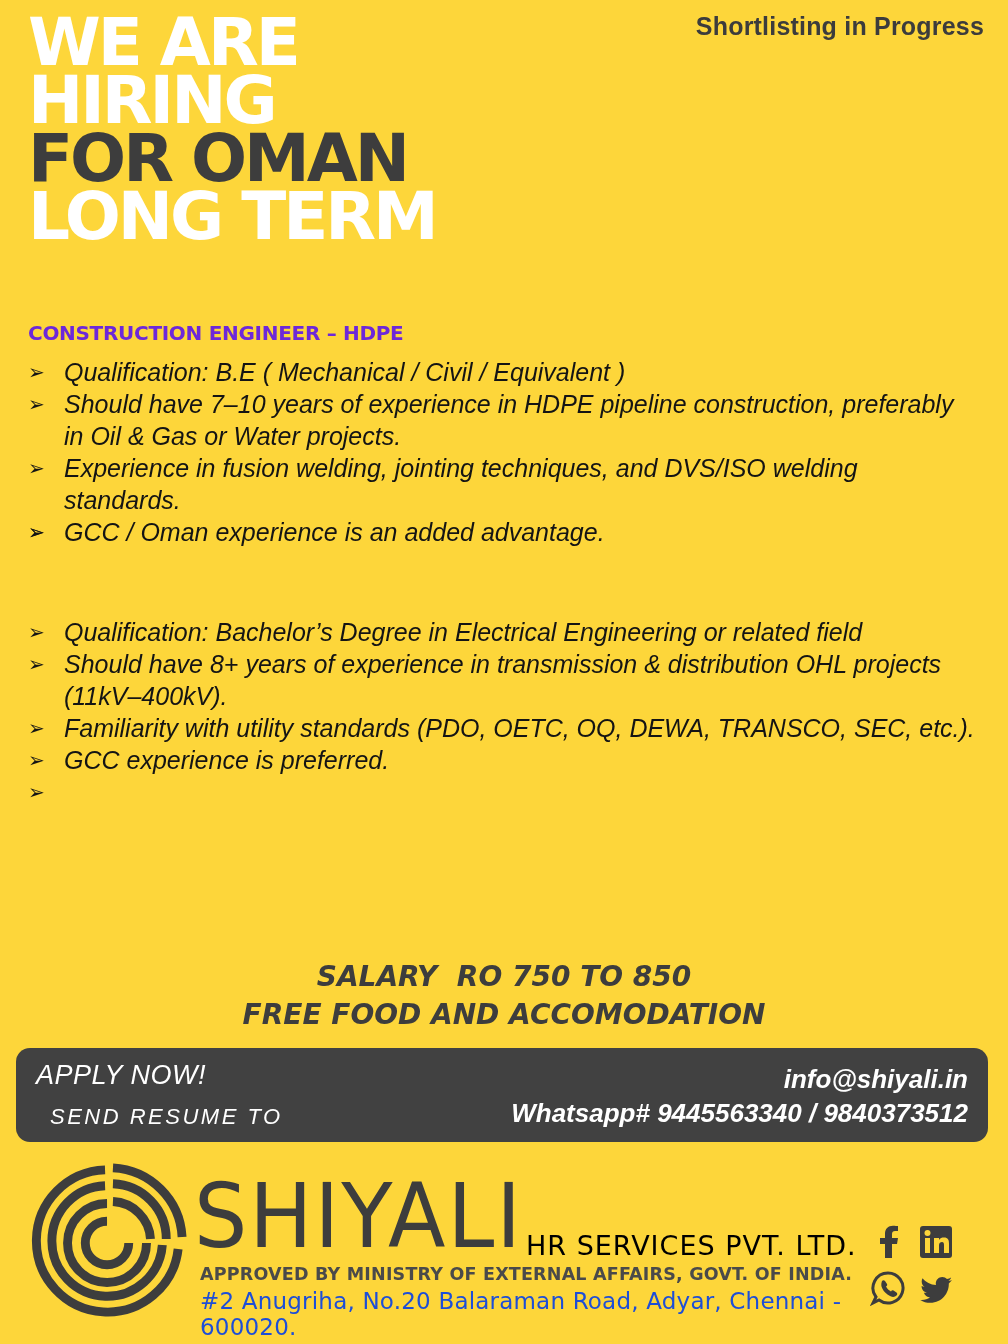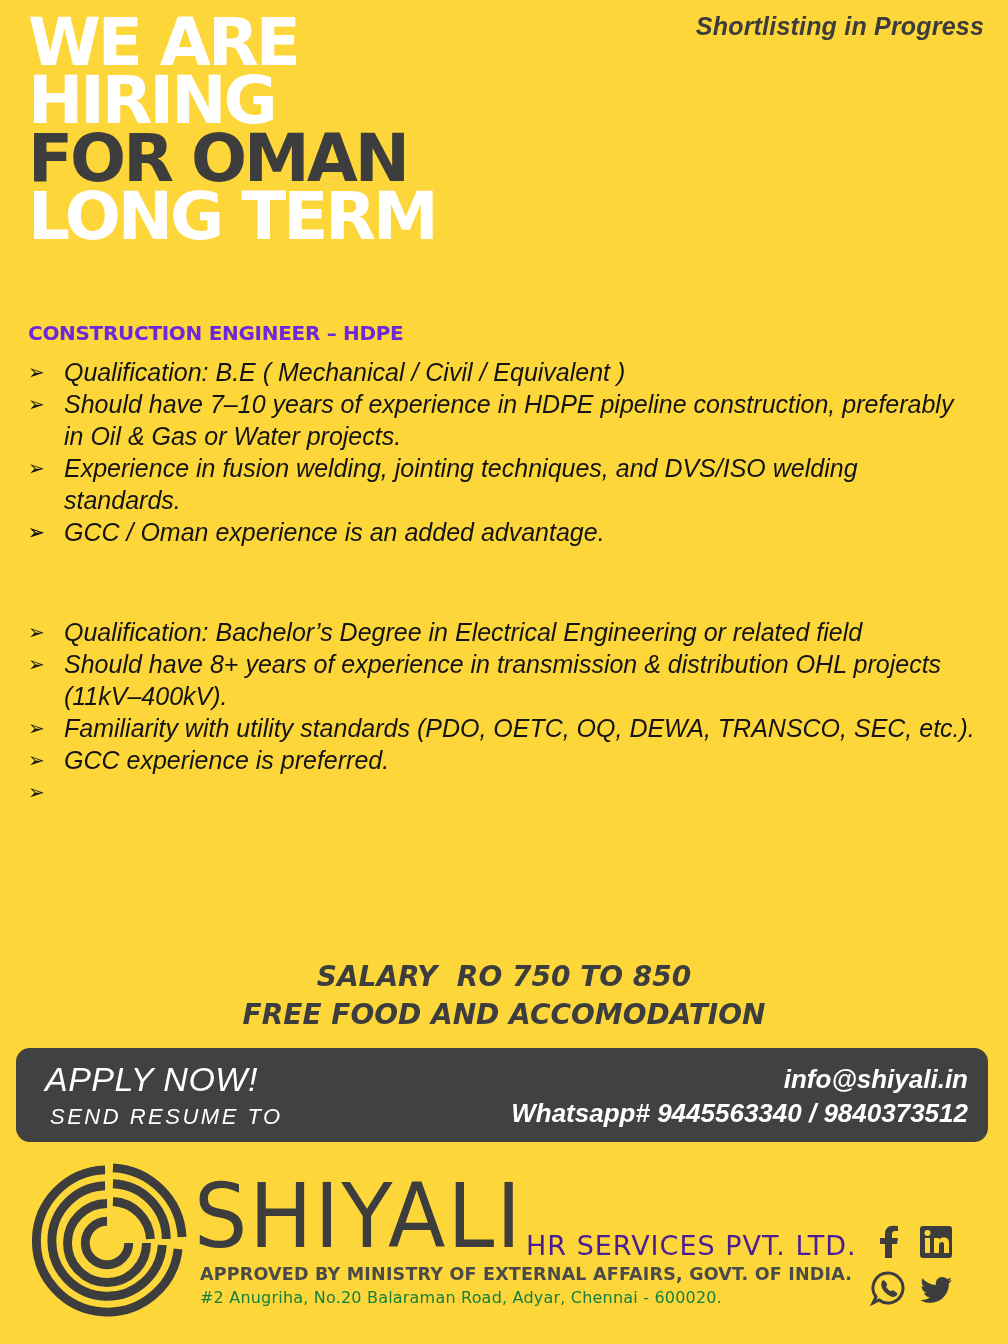--- a/index.html
+++ b/index.html
@@ -7,21 +7,21 @@
     width: 1008px; height: 1344px; overflow: hidden;
     background: #fdd835;
     font-family: "Liberation Sans", sans-serif;
     color: #1f1f1f;
     position: relative;
   }
   .poster { position: absolute; inset: 0; background: #fdd63a; }
 
   .status {
     position: absolute; right: 24px; top: 12px;
-    font-size: 25px; font-weight: 700; font-style: italic;
+    font-size: 25px; font-weight: 700; 
     color: #3c3c3c; letter-spacing: 0.2px;
   }
 
   .headline {
     position: absolute; left: 28px; top: 14px;
     font-family: "DejaVu Sans", sans-serif;
     font-weight: 900; font-size: 66px; line-height: 58px;
     letter-spacing: -3px;
   }
   .headline div { white-space: nowrap; transform: scaleX(1.0); transform-origin: left; }
@@ -56,22 +56,22 @@
     font-size: 28px; line-height: 38px;
   }
 
   .apply-bar {
     position: absolute; left: 16px; top: 1048px;
     width: 972px; height: 94px;
     background: #414141; border-radius: 14px;
     color: #fff;
   }
   .apply-now {
-    position: absolute; left: 29px; top: 12px;
-    font-size: 34px; font-style: italic; font-weight: 400; letter-spacing: 0.5px;
+    position: absolute; left: 20px; top: 12px;
+    font-size: 27px; font-style: italic; font-weight: 400; letter-spacing: 0.5px;
   }
   .send-resume {
     position: absolute; left: 34px; top: 56px;
     font-size: 22px; font-style: italic; letter-spacing: 2.5px;
   }
   .contact-email {
     position: absolute; right: 20px; top: 16px;
     font-size: 26px; font-weight: 700; font-style: italic;
   }
   .contact-phone {
@@ -84,31 +84,31 @@
   .brand-name {
     position: absolute; left: 194px; top: 22px;
     font-family: "DejaVu Sans", sans-serif;
     font-size: 84px; font-weight: 400; color: #3d3d3d;
     letter-spacing: 2px; line-height: 84px;
     transform: scaleY(1.05); transform-origin: top left;
   }
   .brand-sub {
     position: absolute; left: 526px; top: 80px;
     font-family: "DejaVu Sans", sans-serif;
-    font-size: 27px; color: #4c1d95; letter-spacing: 1px;
+    font-size: 27px; color: #000000; letter-spacing: 1px;
   }
   .approved {
     position: absolute; left: 200px; top: 114px;
     font-family: "DejaVu Sans", sans-serif;
     font-size: 17.5px; font-weight: 700; color: #4a4a4a; letter-spacing: 0.2px;
   }
   .address {
     position: absolute; left: 200px; top: 138px;
     font-family: "DejaVu Sans", sans-serif;
-    font-size: 16px; color: #15803d; letter-spacing: 0.2px; text-align: right;
+    font-size: 23px; color: #1d4ed8; letter-spacing: 0.2px;
   }
   .social { position: absolute; width: 36px; height: 36px; }
   .soc-fb { left: 872px; top: 74px; }
   .soc-in { left: 918px; top: 74px; }
   .soc-wa { left: 870px; top: 120px; }
   .soc-tw { left: 918px; top: 122px; }
 </style>
 </head>
 <body>
 

